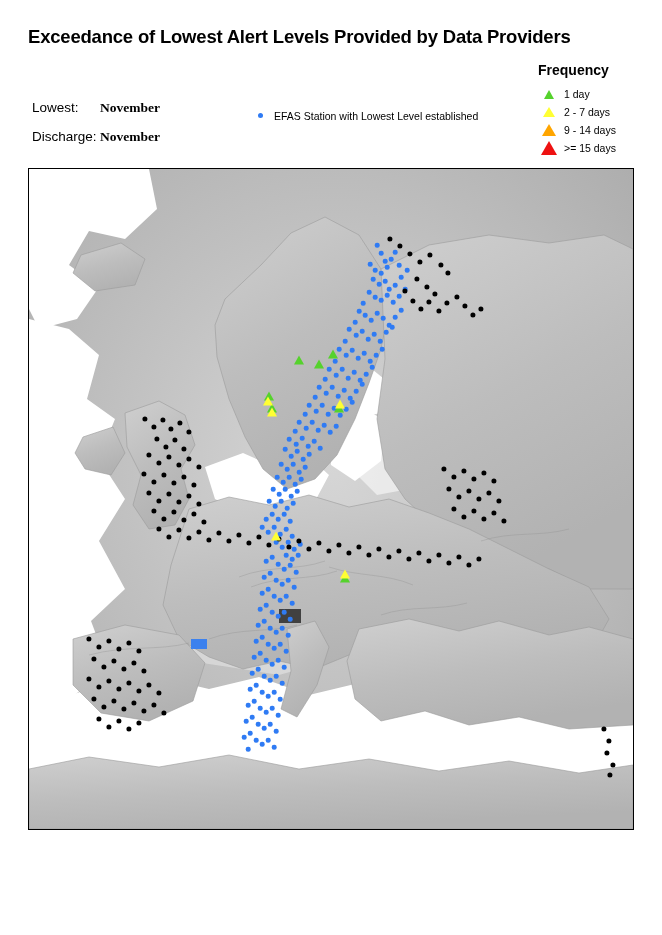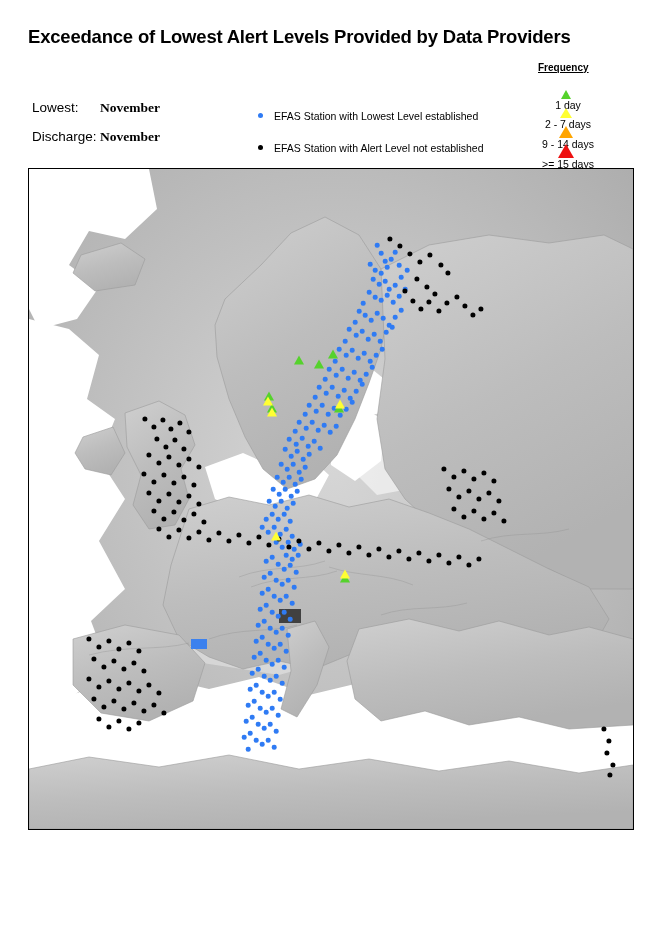--- a/index.html
+++ b/index.html
@@ -74,29 +74,27 @@
 
   
   .freq-legend {
     position: absolute;
     left: 538px;
     top: 62px;
     font-size: 10.5px;
   }
   .freq-title {
     font-weight: bold;
-    font-size: 10px;
-    margin-bottom: 17px;
-    text-decoration: underline;
+    font-size: 14px;
+    margin-bottom: 7px;
   }
   .freq-row {
     display: flex;
     align-items: center;
     height: 18px;
-    flex-direction: column;
   }
   .freq-tri-wrap {
     width: 22px;
     display: flex;
     justify-content: center;
     align-items: center;
     flex: 0 0 auto;
   }
   .tri {
     width: 0;
@@ -155,24 +153,20 @@
   <div class="meta-row">
     <span class="meta-label">Discharge:</span>
     <span class="meta-value">November</span>
   </div>
 </div>
 
 <div class="station-legend">
   <div class="station-row">
     <span class="station-dot pt-blue"></span>
     <span class="station-label">EFAS Station with Lowest Level established</span>
-  </div>
-  <div class="station-row">
-    <span class="station-dot pt-black"></span>
-    <span class="station-label">EFAS Station with Alert Level not established</span>
   </div>
 </div>
 
 <div class="freq-legend">
   <div class="freq-title">Frequency</div>
 
   <div class="freq-row">
     <span class="freq-tri-wrap">
       <span class="tri" style="border-left:5px solid transparent;border-right:5px solid transparent;border-bottom:9px solid #55d22c;"></span>
     </span>

